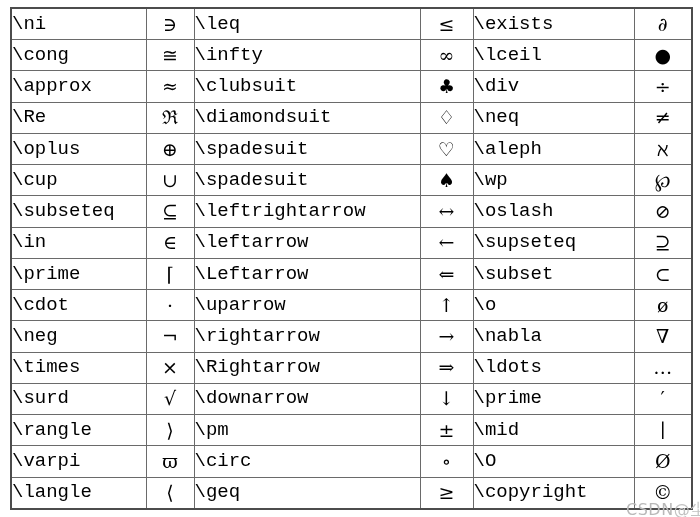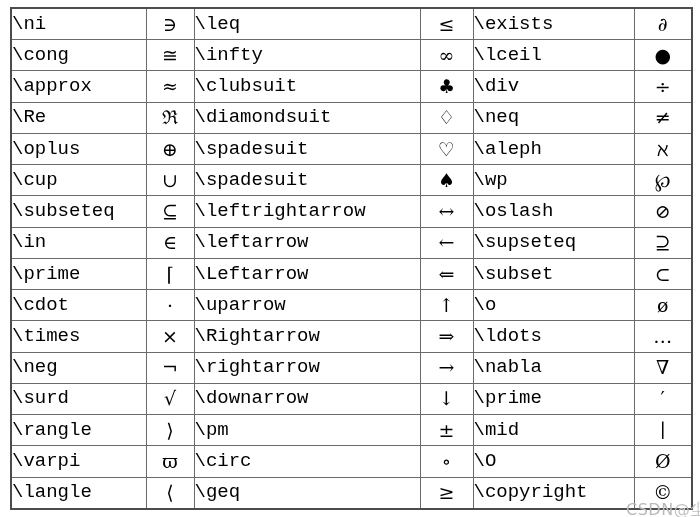--- a/index.html
+++ b/index.html
@@ -174,36 +174,36 @@
         </tr>
         <tr>
           <td class="cmd">\cdot</td>
           <td class="sym"><span class="g">·</span></td>
           <td class="cmd">\uparrow</td>
           <td class="sym"><span class="g">↑</span></td>
           <td class="cmd">\o</td>
           <td class="sym"><span class="g">ø</span></td>
         </tr>
         <tr>
+          <td class="cmd">\neg</td>
+          <td class="sym"><span class="g">¬</span></td>
+          <td class="cmd">\rightarrow</td>
+          <td class="sym"><span class="g">→</span></td>
+          <td class="cmd">\nabla</td>
+          <td class="sym"><span class="g">∇</span></td>
+        </tr>
+        <tr>
           <td class="cmd">\times</td>
           <td class="sym"><span class="g">×</span></td>
           <td class="cmd">\Rightarrow</td>
           <td class="sym"><span class="g">⇒</span></td>
           <td class="cmd">\ldots</td>
           <td class="sym"><span class="g">…</span></td>
         </tr>
         <tr>
-          <td class="cmd">\neg</td>
-          <td class="sym"><span class="g">¬</span></td>
-          <td class="cmd">\rightarrow</td>
-          <td class="sym"><span class="g">→</span></td>
-          <td class="cmd">\nabla</td>
-          <td class="sym"><span class="g">∇</span></td>
-        </tr>
-        <tr>
           <td class="cmd">\surd</td>
           <td class="sym"><span class="g">√</span></td>
           <td class="cmd">\downarrow</td>
           <td class="sym"><span class="g">↓</span></td>
           <td class="cmd">\prime</td>
           <td class="sym"><span class="g">′</span></td>
         </tr>
         <tr>
           <td class="cmd">\rangle</td>
           <td class="sym"><span class="g">⟩</span></td>

